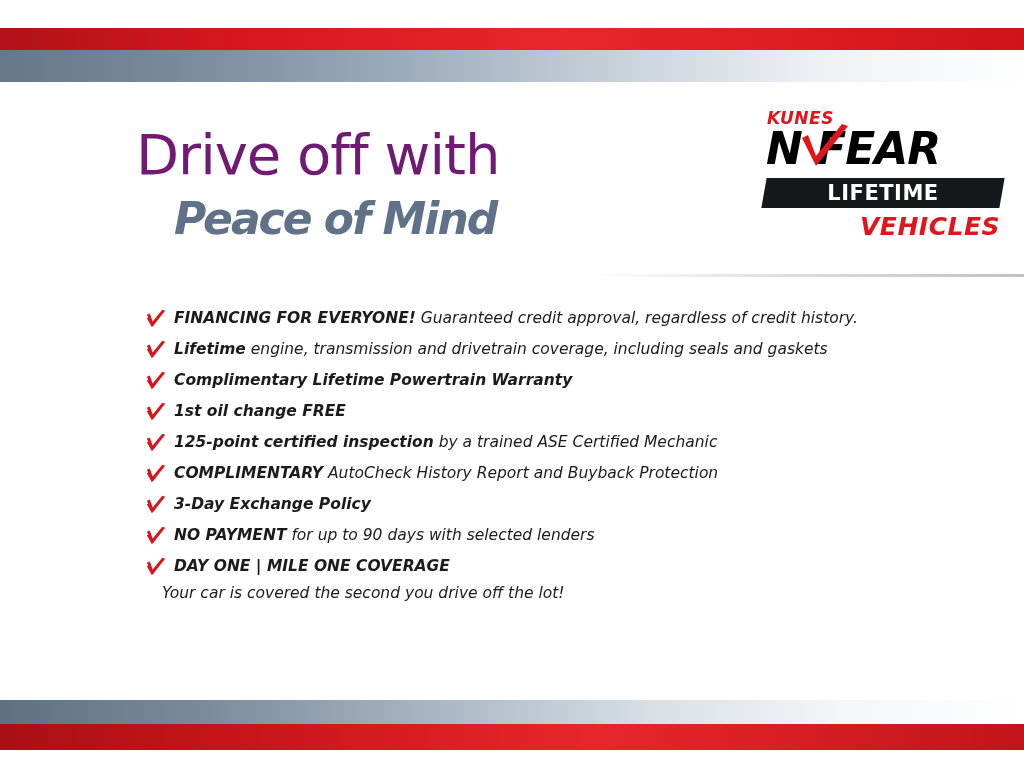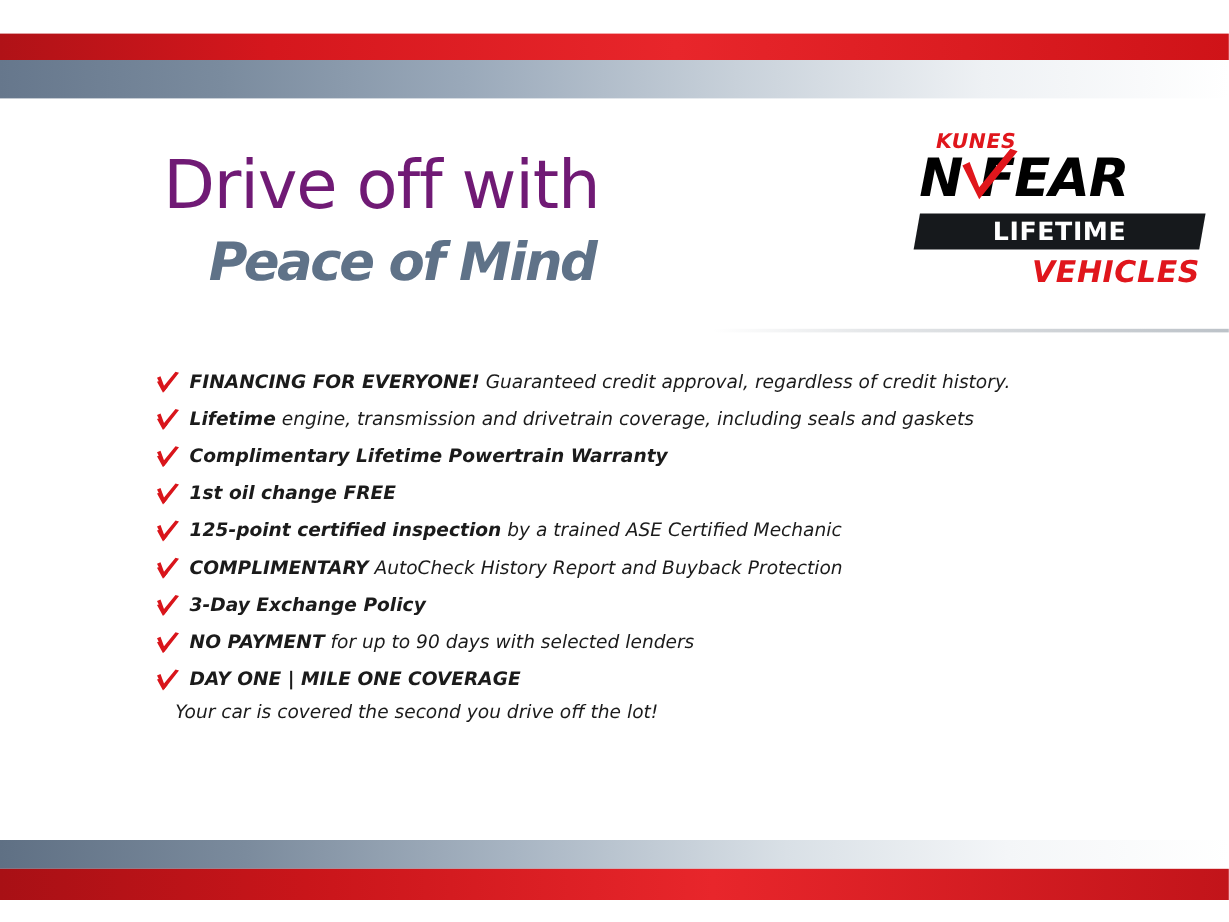--- a/index.html
+++ b/index.html
@@ -113,21 +113,21 @@
   
   .logo {
     position: absolute;
     right: 18px;
     top: 108px;
     width: 246px;
     height: 142px;
   }
   .logo-kunes {
     position: absolute;
-    left: 20px;
+    left: 7px;
     top: 0;
     font-family: "DejaVu Sans", sans-serif;
     font-size: 17px;
     font-weight: 700;
     font-style: italic;
     color: #e0161c;
     letter-spacing: 0.5px;
   }
   .logo-nofear {
     position: absolute;
@@ -181,21 +181,21 @@
     font-size: 25px;
     font-weight: 700;
     font-style: italic;
     color: #e0161c;
     letter-spacing: 0.5px;
   }
 
   
   .benefits {
     position: absolute;
-    left: 130px;
+    left: 146px;
     top: 308px;
     width: 820px;
   }
   .benefit-row {
     display: flex;
     align-items: flex-start;
     margin-bottom: 10px;
   }
   .benefit-check {
     flex: 0 0 auto;

